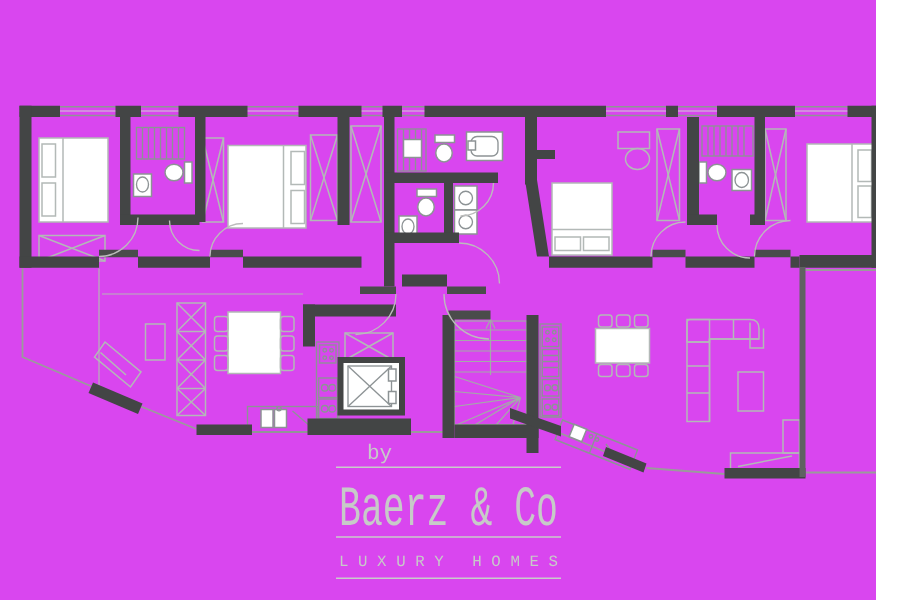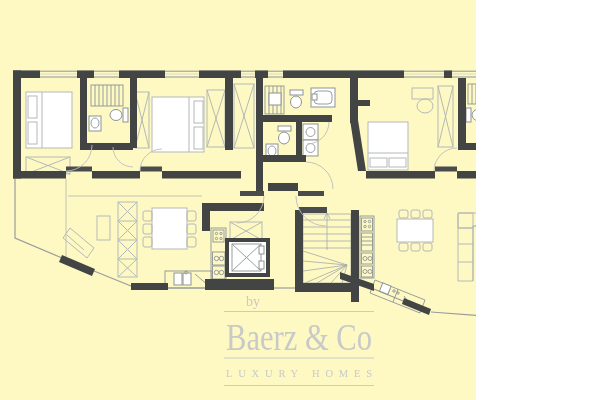--- a/index.html
+++ b/index.html
@@ -1,17 +1,17 @@
 <!DOCTYPE html>
 <html><head>
 <meta charset="utf-8">
 <style>
   html,body{margin:0;padding:0;background:#fff;}
-  .canvas{position:relative;width:476px;height:400px;background:#fef9c3;overflow:hidden;
-          font-family:Liberation Serif, serif;}
+  .canvas{position:relative;width:584px;height:400px;background:#d946ef;overflow:hidden;
+          font-family:Liberation Mono, monospace;}
   svg{display:block}
   .wall{fill:#434545;stroke:none}
   .sill{fill:#4a4c4b}
   .winline{stroke:#8f9594;stroke-width:1;fill:none}
   .winmid{stroke:#cdd1cf;stroke-width:.8;fill:none}
   .furn{fill:#ffffff;stroke:#b3b9b7;stroke-width:1}
   .furnl{fill:none;stroke:#b3b9b7;stroke-width:1}
   .fix{fill:#ffffff;stroke:#8d9395;stroke-width:1}
   .fixl{fill:none;stroke:#8d9395;stroke-width:.9}
   .thin{fill:none;stroke:#9b9b9b;stroke-width:1.2}

